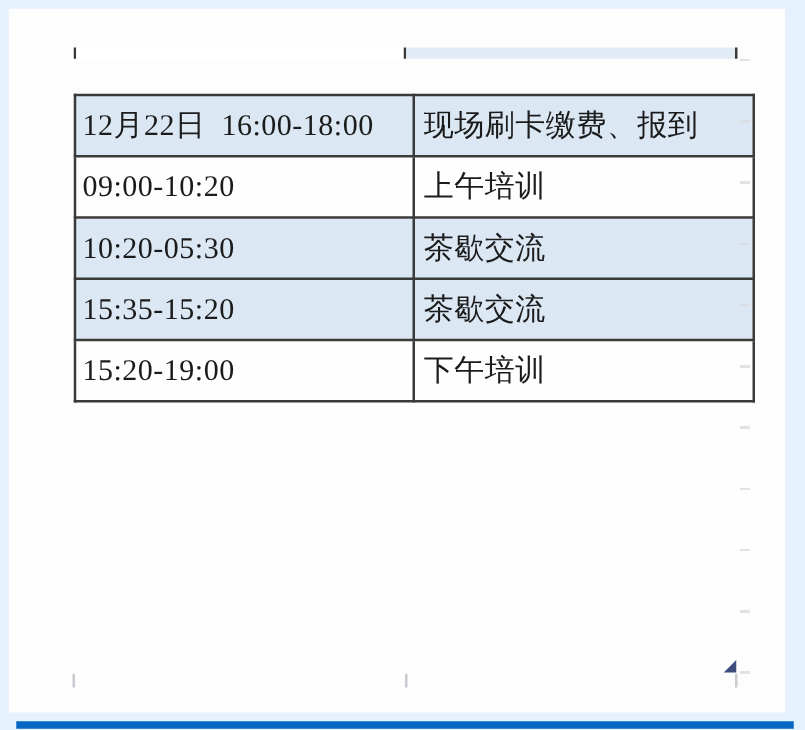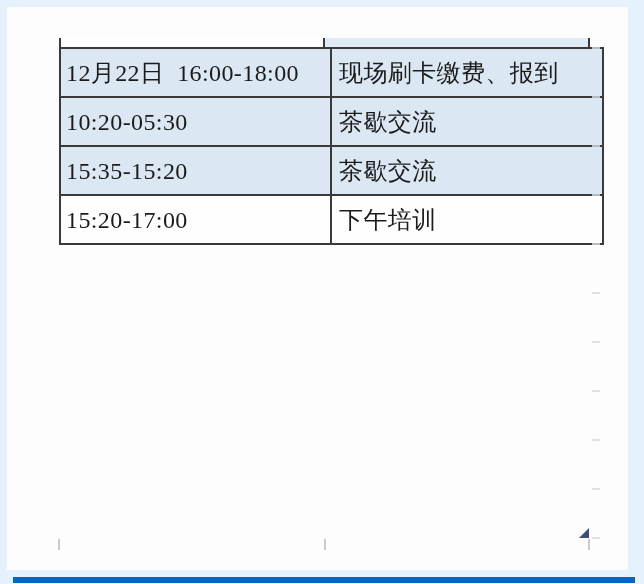--- a/index.html
+++ b/index.html
@@ -39,20 +39,21 @@
     display:flex;height:9px;
     border-left:2px solid var(--border);
     border-right:2px solid var(--border);
   }
   .s1{width:262px;background:#ffffff;border-right:2px solid var(--border);}
   .s2{width:263px;background:var(--sliver-right);}
   table.grid{
     border-collapse:collapse;
     table-layout:fixed;
     width:531px;
+    margin-top:28px;
   }
   table.grid td{
     border:2px solid var(--border);
     height:47px;
     font-size:24px;
     line-height:1;
     color:#1b1b1b;
     white-space:pre;
     overflow:hidden;
     vertical-align:middle;
@@ -94,30 +95,34 @@
         <div class="s1"></div>
         <div class="s2"></div>
       </div>
 
       <table class="grid">
         <tbody>
           <tr class="blue">
             <td class="time">12月22日  16:00-18:00</td>
             <td class="act">现场刷卡缴费、报到</td>
           </tr>
+          <tr class="white">
+            <td class="time">09:00-10:20</td>
+            <td class="act">上午培训</td>
+          </tr>
           <tr class="blue">
             <td class="time">10:20-05:30</td>
             <td class="act">茶歇交流</td>
           </tr>
           <tr class="blue">
             <td class="time">15:35-15:20</td>
             <td class="act">茶歇交流</td>
           </tr>
           <tr class="white">
-            <td class="time">15:20-17:00</td>
+            <td class="time">15:20-19:00</td>
             <td class="act">下午培训</td>
           </tr>
         </tbody>
       </table>
 
       <div class="right-stubs"></div>
       <div class="stub stub-a"></div>
       <div class="stub stub-b"></div>
       <div class="stub stub-c"></div>
       <div class="corner-marker"></div>

